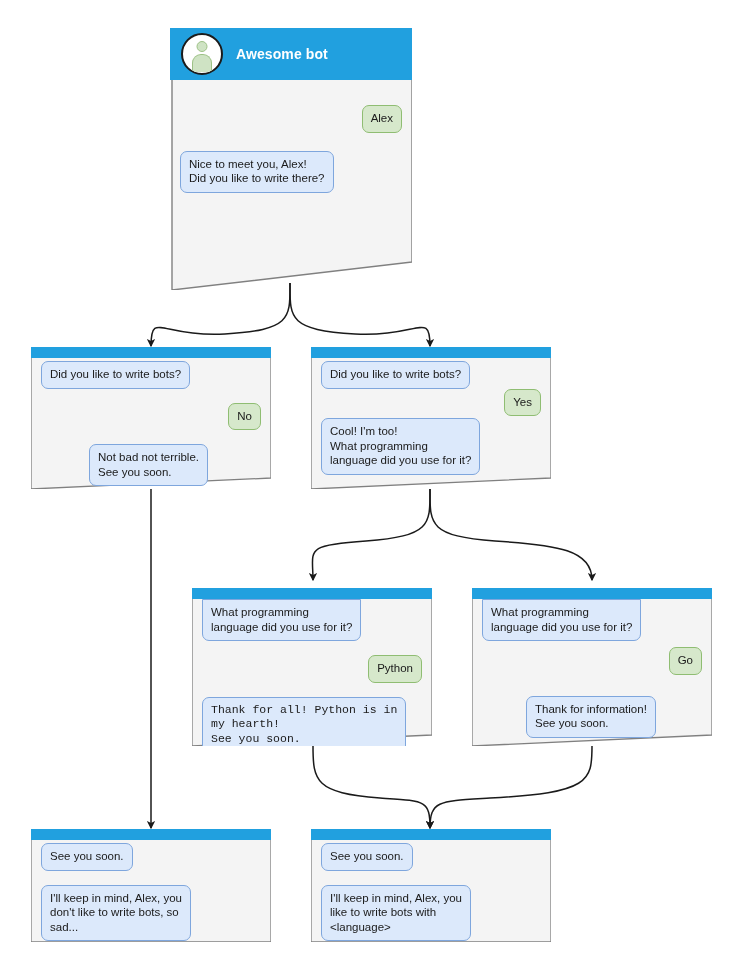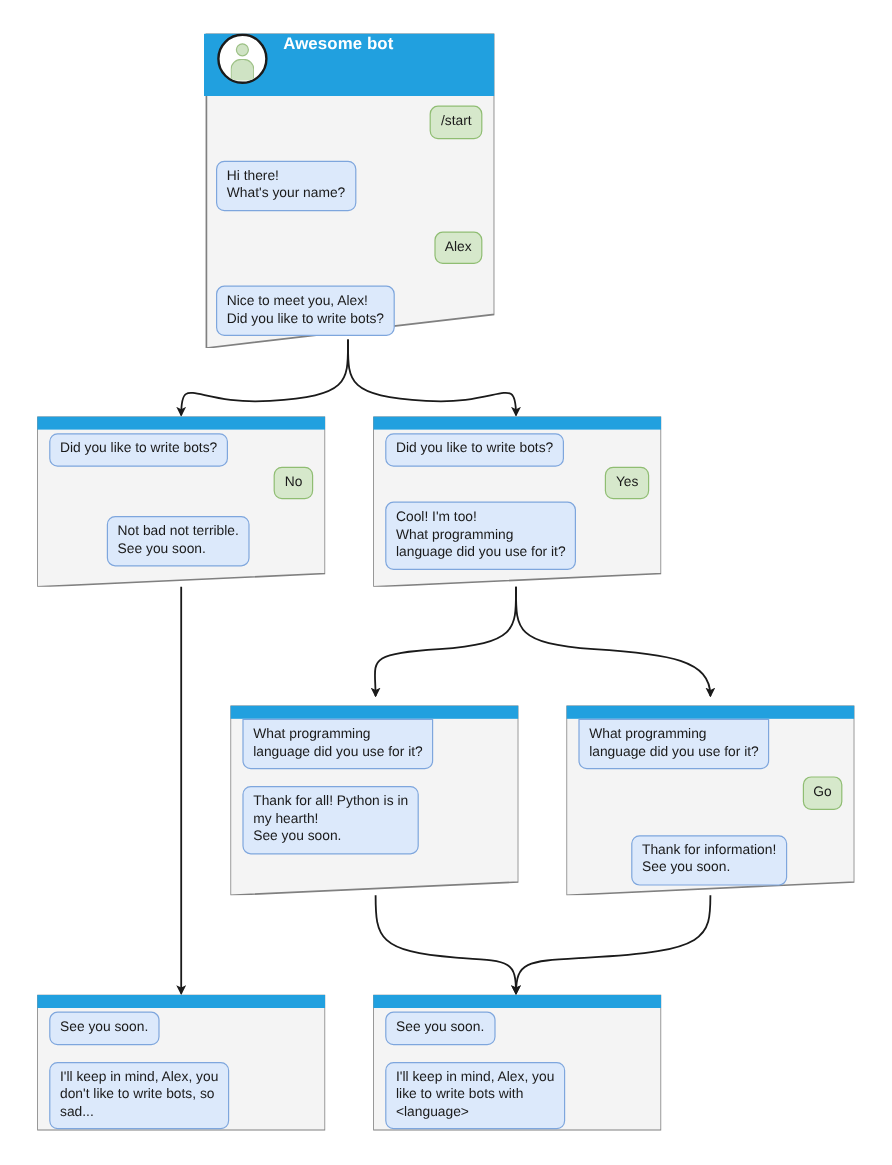--- a/index.html
+++ b/index.html
@@ -48,20 +48,21 @@
     z-index: 1;
     overflow: hidden;
   }
   
   .hdr-main {
     position: absolute;
     left: 0; top: 0;
     width: 100%;
     height: 52px;
     display: flex;
+    align-items: center;
     box-sizing: border-box;
     padding-left: 11px;
   }
   .avatar {
     width: 38px;
     height: 38px;
     flex: 0 0 38px;
     border-radius: 50%;
     background: #ffffff;
     border: 2px solid #1b1b1b;
@@ -174,49 +175,42 @@
     </svg>
     <div class="card-content">
       <div class="hdr-main" style="background:#21a0df;">
         <div class="avatar">
           <div class="head"></div>
             <div class="body"></div>
         </div>
         <div class="hdr-title">Awesome bot</div>
       </div>
       <div class="bubbles" style="top:60px;">
-        <div class="row right">
-          <div class="bubble user">/start</div>
-        </div>
-        <div class="row left" style="margin-top:18px;">
-          <div class="bubble bot">Hi there!
-What's your name?</div>
-        </div>
         <div class="row right" style="margin-top:17px;justify-content:flex-end;">
           <div class="bubble user">Alex</div>
         </div>
         <div class="row left" style="margin-top:18px;">
           <div class="bubble bot">Nice to meet you, Alex!
-Did you like to write bots?</div>
+Did you like to write there?</div>
         </div>
       </div>
     </div>
   </div>
 
   <div class="card" id="card-no-branch" style="left:31px; top:347px; width:240px; height:142px;">
     <svg class="card-shape" viewBox="0 0 240 142" preserveAspectRatio="none" width="240" height="142">
       <polygon points="0,0 240,0 240,131 0,142" fill="#f4f4f4" stroke="#808080" stroke-width="1.3"></polygon>
     </svg>
     <div class="card-content">
       <div class="hdr-thin" style="background:#21a0df;"></div>
       <div class="bubbles" style="top:14px;">
         <div class="row left">
           <div class="bubble bot">Did you like to write bots?</div>
         </div>
-        <div class="row right" style="">
+        <div class="row right" style="margin-top:14px;">
           <div class="bubble user">No</div>
         </div>
         <div class="row left" style="margin-top:14px;padding-left:48px;">
           <div class="bubble bot">Not bad not terrible.
 See you soon.</div>
         </div>
       </div>
     </div>
   </div>
 
@@ -246,21 +240,24 @@
     <svg class="card-shape" viewBox="0 0 240 158" preserveAspectRatio="none" width="240" height="158">
       <polygon points="0,0 240,0 240,147 0,158" fill="#f4f4f4" stroke="#808080" stroke-width="1.3"></polygon>
     </svg>
     <div class="card-content">
       <div class="hdr-thin" style="background:#21a0df;"></div>
       <div class="bubbles" style="top:11px;">
         <div class="row left">
           <div class="bubble bot clip-top">What programming
 language did you use for it?</div>
         </div>
-        <div class="row left" style="margin-top:14px;">
+        <div class="row right" style="margin-top:14px;">
+          <div class="bubble user">Python</div>
+        </div>
+        <div class="row left" style="margin-top:14px;font-family:Liberation Mono, monospace;">
           <div class="bubble bot">Thank for all! Python is in
 my hearth!
 See you soon.</div>
         </div>
       </div>
     </div>
   </div>
 
   <div class="card" id="card-go-branch" style="left:472px; top:588px; width:240px; height:158px;">
     <svg class="card-shape" viewBox="0 0 240 158" preserveAspectRatio="none" width="240" height="158">

